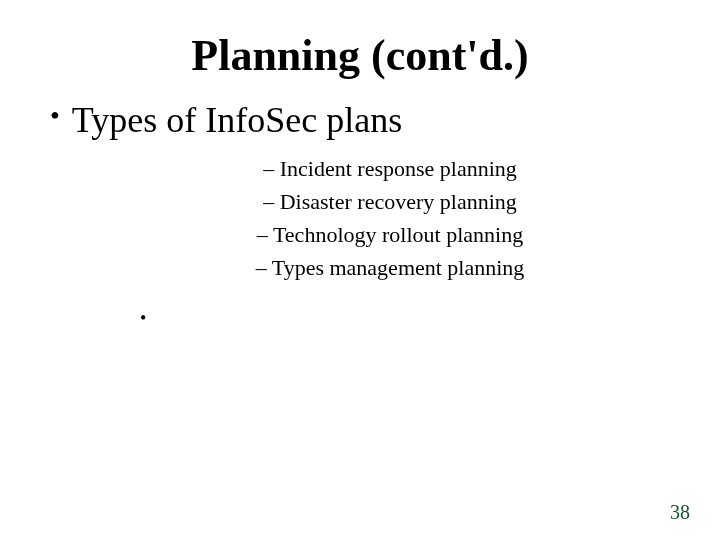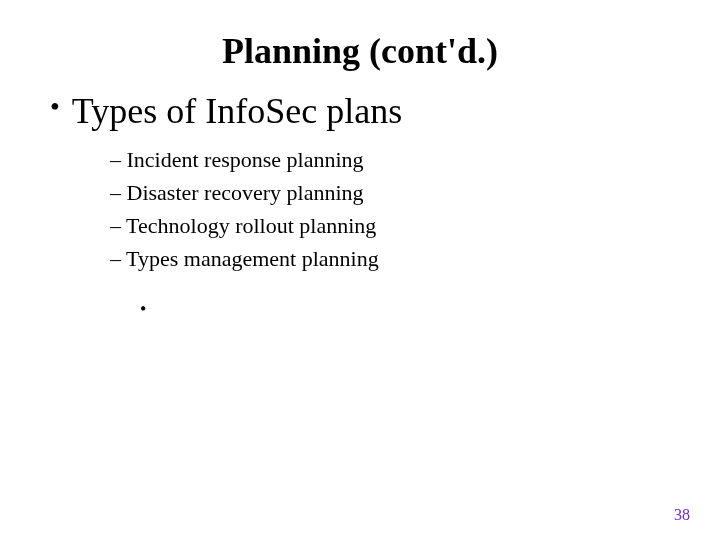--- a/index.html
+++ b/index.html
@@ -21,21 +21,21 @@
       width: 720px;
       height: 540px;
       padding: 30px 50px 30px 50px;
       display: flex;
       flex-direction: column;
       position: relative;
     }
 
     .title {
       text-align: center;
-      font-size: 36px;
+      font-size: 44px;
       font-weight: bold;
       color: #000000;
       margin-bottom: 18px;
       font-family: Georgia, 'Times New Roman', serif;
     }
 
     .bullet-main {
       display: flex;
       align-items: flex-start;
       margin-bottom: 10px;
@@ -51,20 +51,21 @@
     .bullet-main-text {
       font-size: 36px;
       color: #000000;
       line-height: 1.2;
       font-family: Georgia, 'Times New Roman', serif;
     }
 
     .sub-items {
       margin-left: 60px;
       margin-bottom: 20px;
+      text-align: center;
     }
 
     .sub-item {
       font-size: 22px;
       color: #000000;
       line-height: 1.5;
       font-family: Georgia, 'Times New Roman', serif;
     }
 
     .sub-sub-items {
@@ -83,22 +84,22 @@
 
     .sub-sub-dot {
       margin-right: 8px;
       font-size: 18px;
     }
 
     .page-number {
       position: absolute;
       bottom: 16px;
       right: 30px;
-      font-size: 16px;
-      color: #6d28d9;
+      font-size: 20px;
+      color: #14532d;
       font-family: Georgia, 'Times New Roman', serif;
       text-align: center;
     }
   </style>
 </head>
 <body>
 
 <div class="slide">
 
   <div class="title">Planning (cont'd.)</div>

